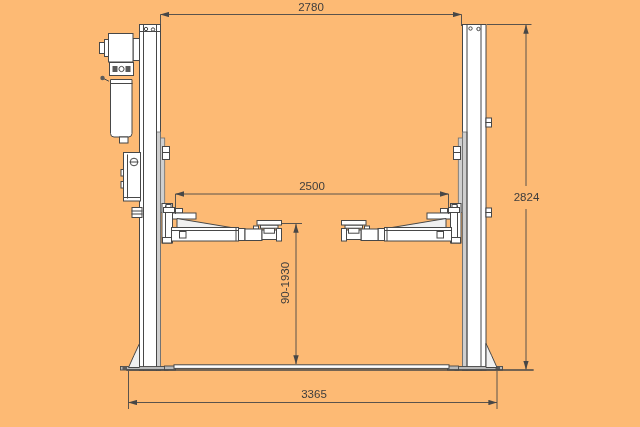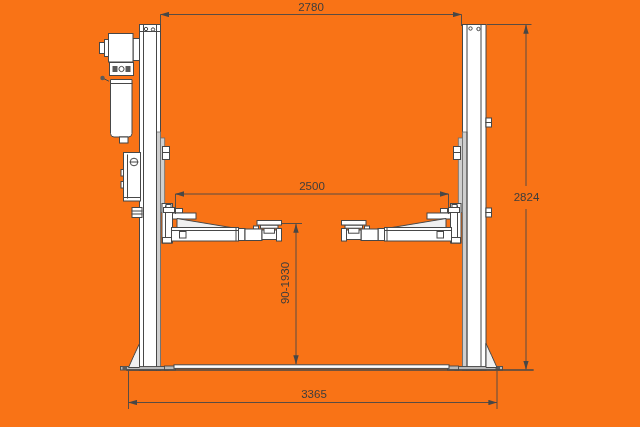--- a/index.html
+++ b/index.html
@@ -1,16 +1,16 @@
 <!DOCTYPE html>
 <html><head>
 <meta charset="utf-8">
 <style>
   html,body{margin:0;padding:0;background:#ffffff;}
-  #stage{width:640px;height:427px;position:relative;background:#f97316;overflow:hidden;}
+  #stage{width:640px;height:427px;position:relative;background:#fdba74;overflow:hidden;}
   svg{display:block;}
   .ln{stroke:#474747;stroke-width:1;fill:none;stroke-linecap:square;}
   .ln2{stroke:#474747;stroke-width:1.3;fill:none;stroke-linecap:square;}
   .fw{fill:#ffffff;stroke:#474747;stroke-width:1;}
   .fsh{fill:#cfcfcf;stroke:#6e6e6e;stroke-width:.8;}
   .fmg{fill:#b9b9b9;stroke:#474747;stroke-width:.9;}
   .fdk{fill:#5a5a5a;stroke:none;}
   .flt{fill:#f0f0f0;stroke:#474747;stroke-width:1;}
   .dim{stroke:#474747;stroke-width:.9;fill:none;}
   text.dimtxt{font-family:"Liberation Sans",sans-serif;font-size:11.5px;fill:#3d3d3d;}

